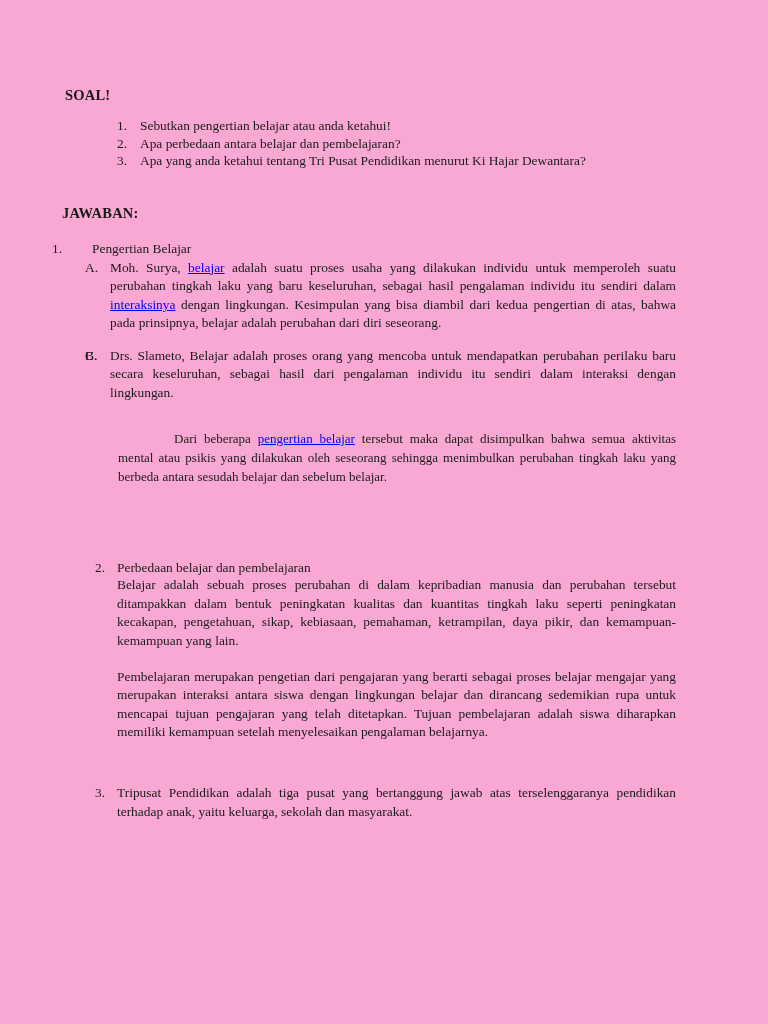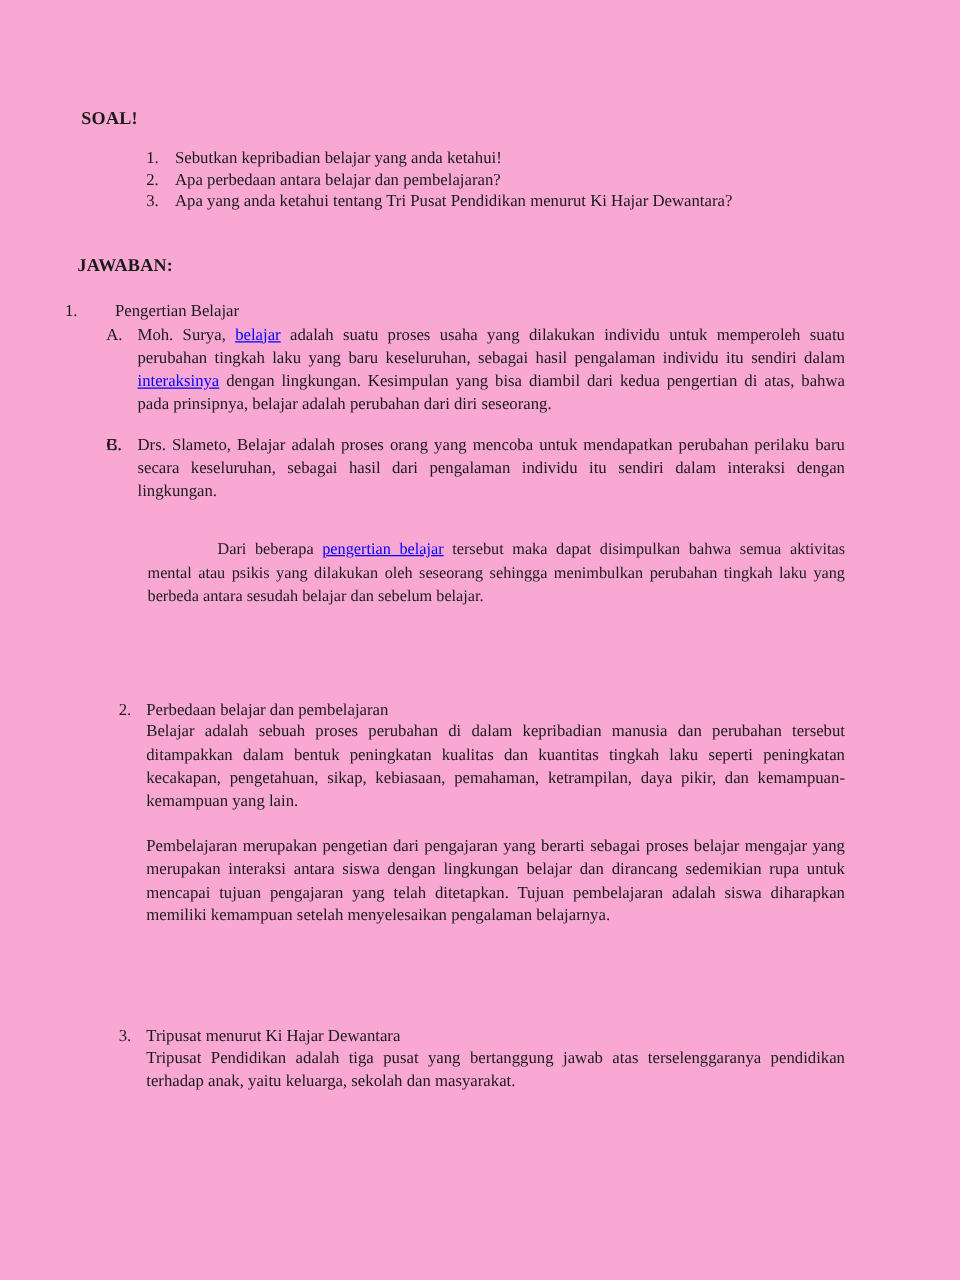--- a/index.html
+++ b/index.html
@@ -175,21 +175,21 @@
 <body>
 
 <div class="page">
   <div class="content">
 
     <div class="heading soal-heading">SOAL!</div>
 
     <div class="soal-list">
       <div class="soal-item">
         <span class="soal-num">1.</span>
-        <span class="soal-text">Sebutkan kepribadian belajar yang anda ketahui!</span>
+        <span class="soal-text">Sebutkan pengertian belajar atau anda ketahui!</span>
       </div>
       <div class="soal-item">
         <span class="soal-num">2.</span>
         <span class="soal-text">Apa perbedaan antara belajar dan pembelajaran?</span>
       </div>
       <div class="soal-item">
         <span class="soal-num">3.</span>
         <span class="soal-text justify">Apa yang anda ketahui tentang Tri Pusat Pendidikan menurut Ki Hajar Dewantara?</span>
       </div>
     </div>
@@ -232,20 +232,19 @@
           <div class="ans-para">Pembelajaran merupakan pengetian dari pengajaran yang berarti sebagai proses belajar mengajar yang merupakan interaksi antara siswa dengan lingkungan belajar dan dirancang sedemikian rupa untuk mencapai tujuan pengajaran yang telah ditetapkan. Tujuan pembelajaran adalah siswa diharapkan memiliki kemampuan setelah menyelesaikan pengalaman belajarnya.</div>
           <div class="gap"></div>
         </div>
       </div>
 
       <div class="spacer-block-3"></div>
 
       <div class="ans-block">
         <span class="ans-num">3.</span>
         <div class="ans-inner">
-          <div class="ans-title">Tripusat menurut Ki Hajar Dewantara</div>
           <div class="ans-para">Tripusat Pendidikan adalah tiga pusat yang bertanggung jawab atas terselenggaranya pendidikan terhadap anak, yaitu keluarga, sekolah dan masyarakat.</div>
         </div>
       </div>
 
     </div>
   </div>
 </div>
 
 </body></html>

